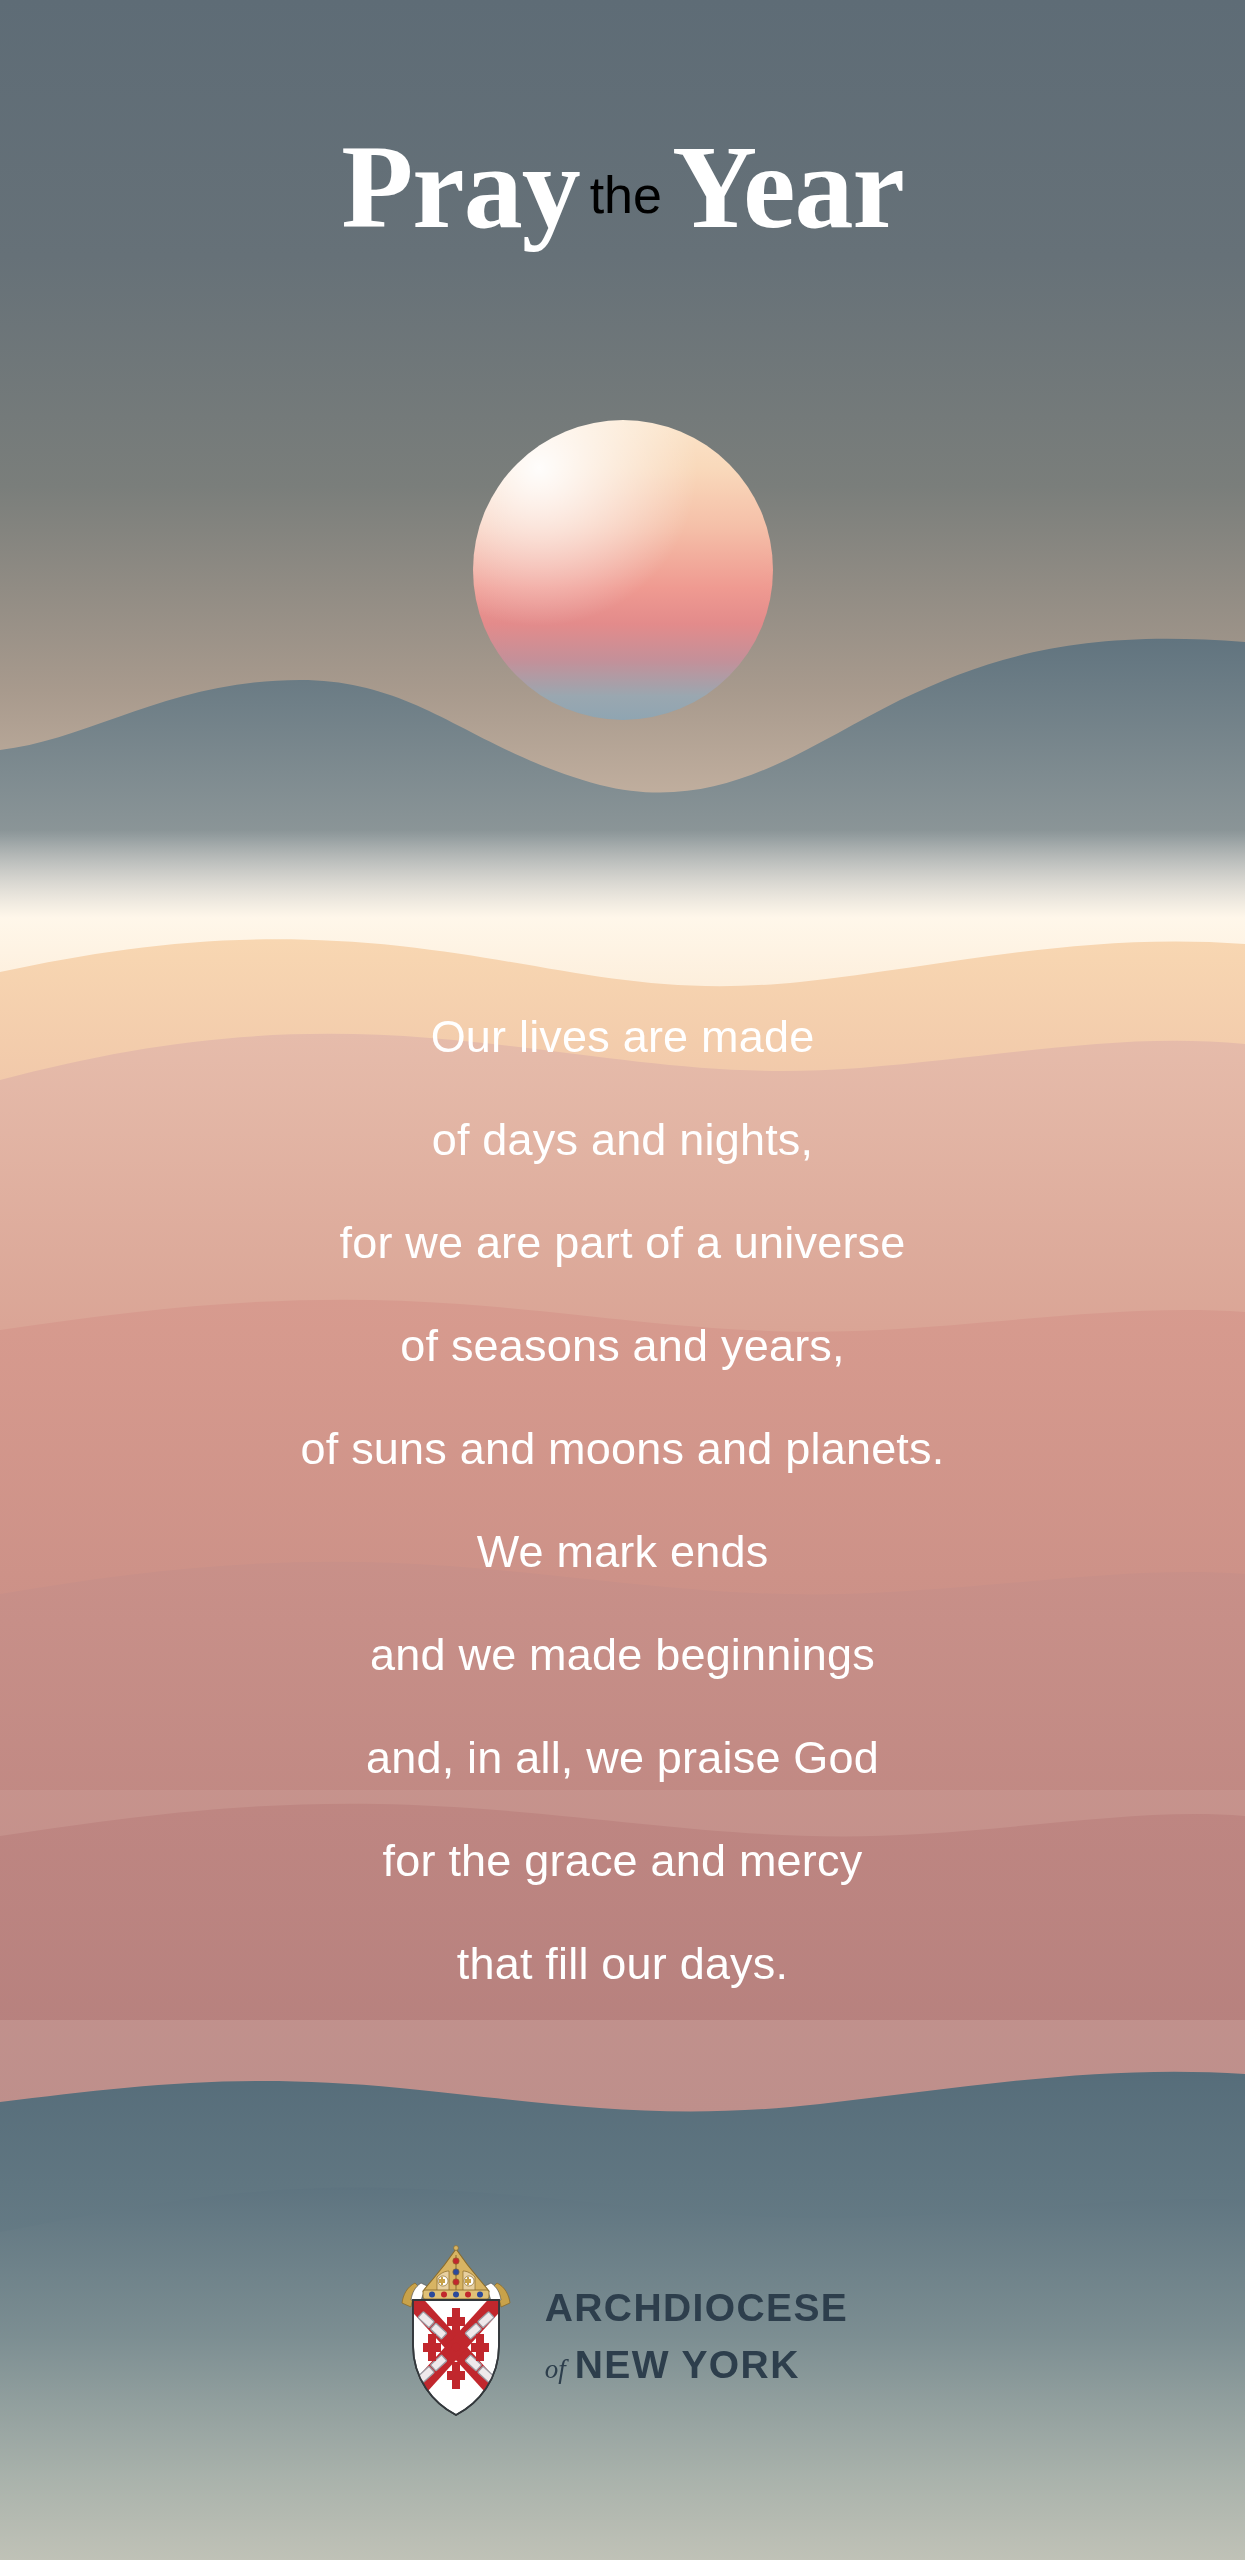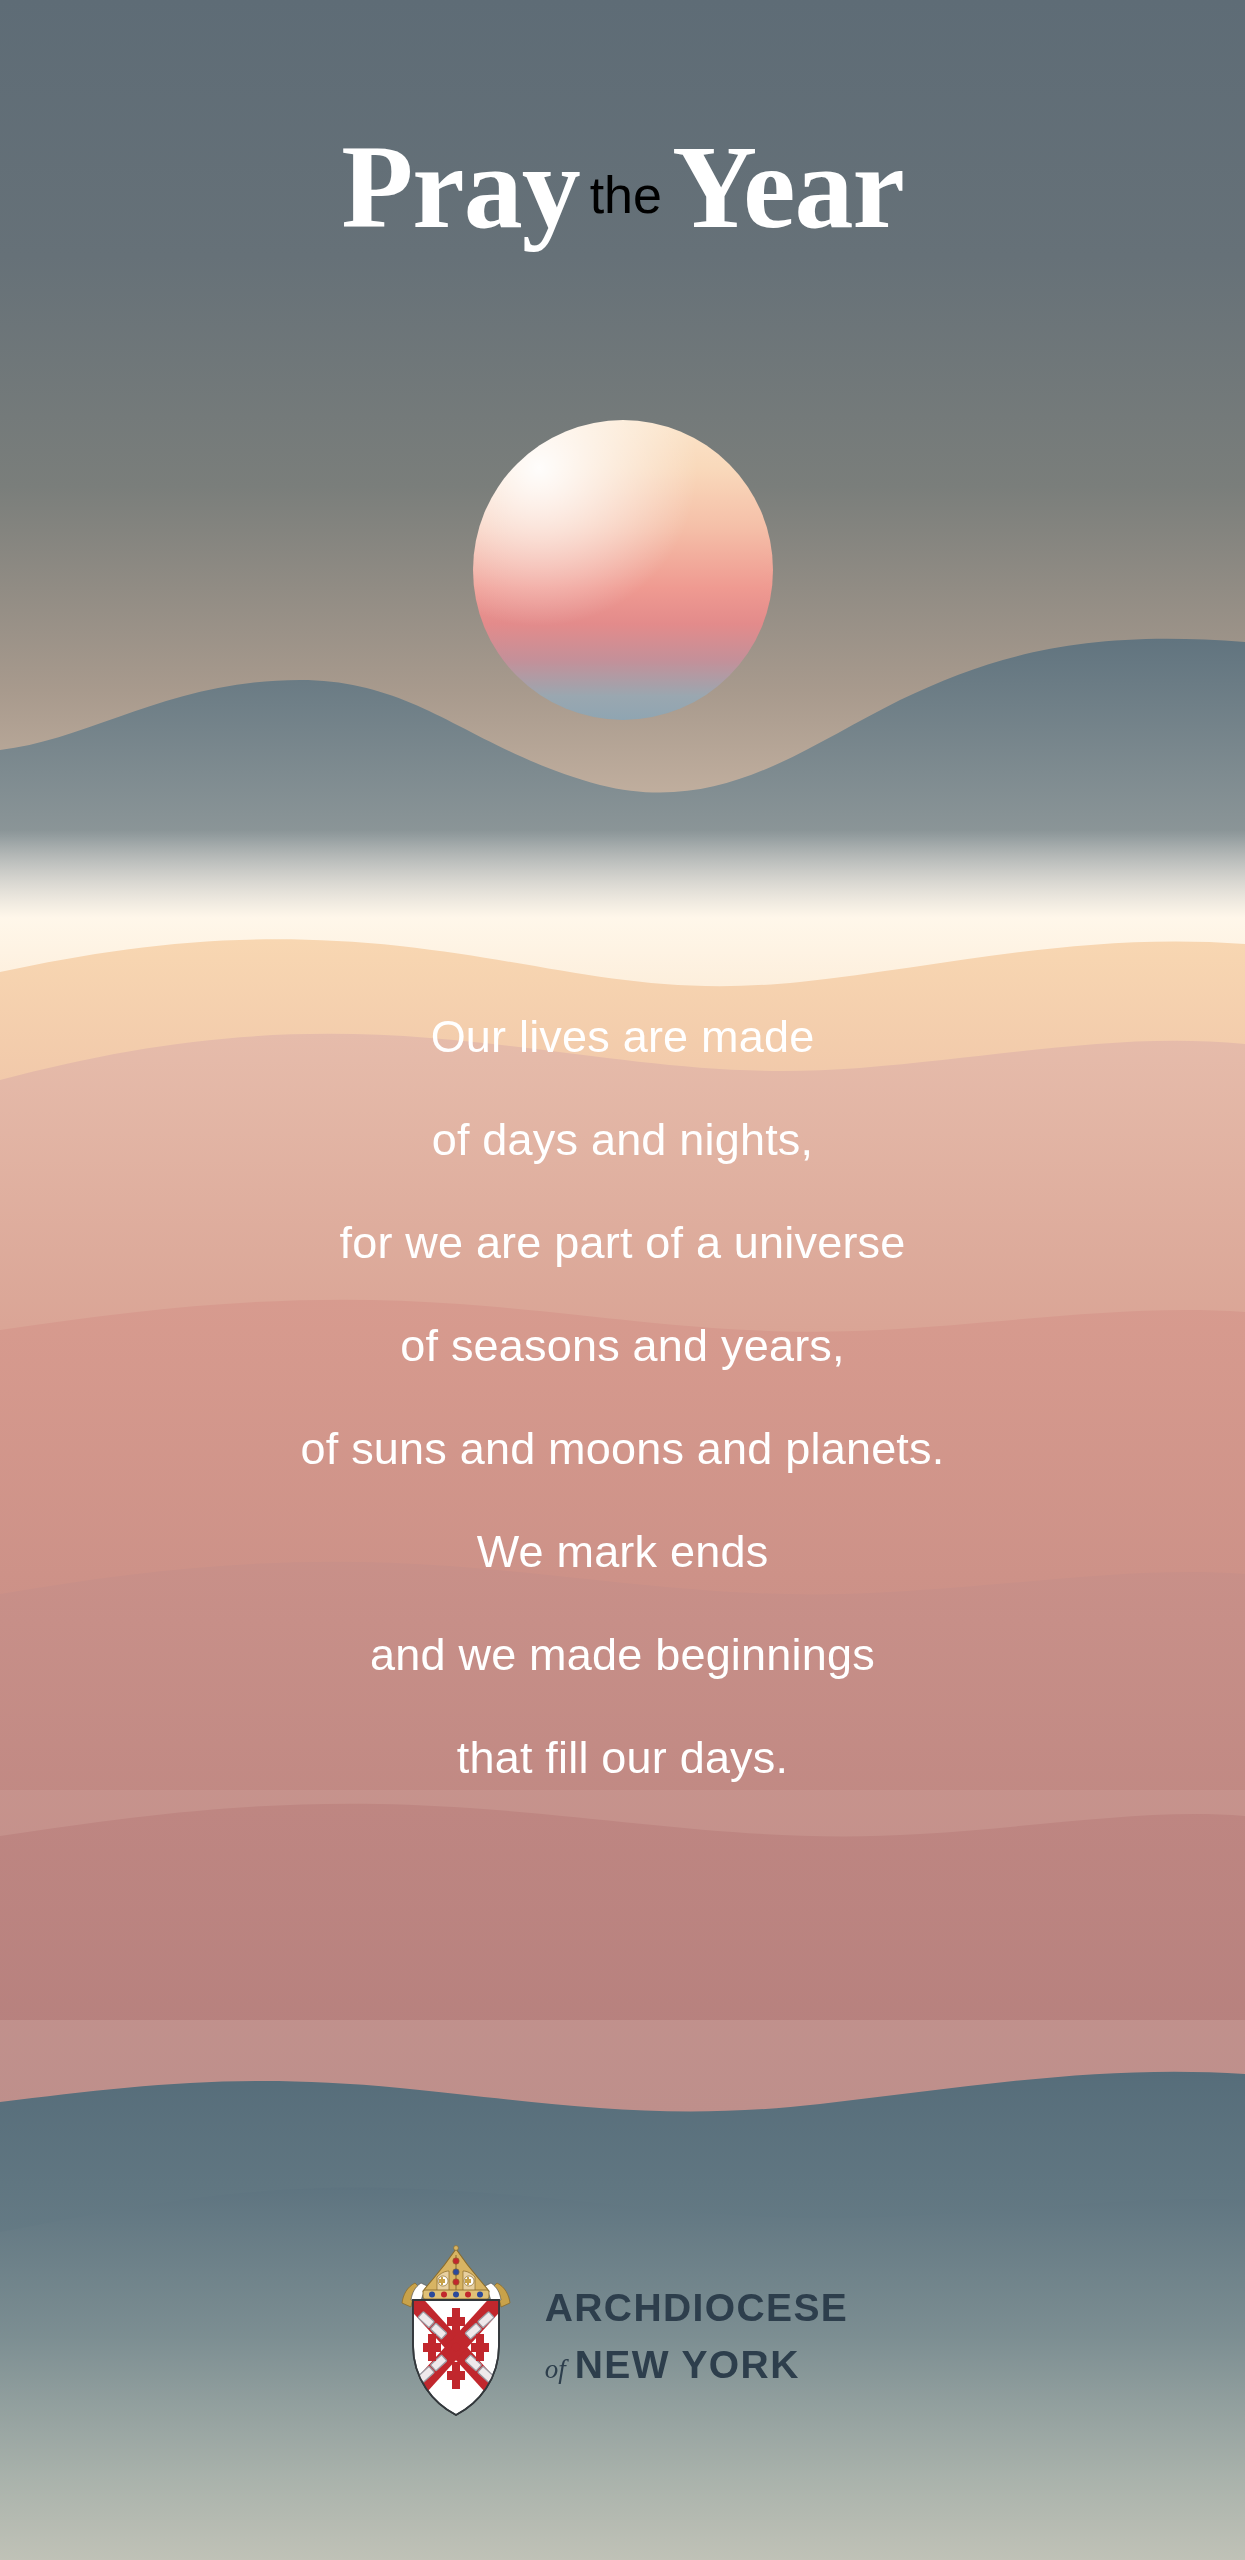--- a/index.html
+++ b/index.html
@@ -276,20 +276,22 @@
   <div class="sun"></div>
 
   <div class="poem">
     <div class="ln">Our lives are made</div>
     <div class="ln">of days and nights,</div>
     <div class="ln">for we are part of a universe</div>
     <div class="ln">of seasons and years,</div>
     <div class="ln">of suns and moons and planets.</div>
     <div class="ln">We mark ends</div>
     <div class="ln">and we made beginnings</div>
+    <div class="ln">and, in all, we praise God</div>
+    <div class="ln">for the grace and mercy</div>
     <div class="ln">that fill our days.</div>
   </div>
 
   <div class="logo">
 
     <svg class="crest" viewBox="0 0 118 175">
 
       <g fill="#c8a24a" stroke="#8a6c2c" stroke-width="0.8">
         <path d="M18,38 C10,42 6,50 5,58 L14,62 C15,54 19,48 25,45 Z"></path>
         <path d="M100,38 C108,42 112,50 113,58 L104,62 C103,54 99,48 93,45 Z"></path>

